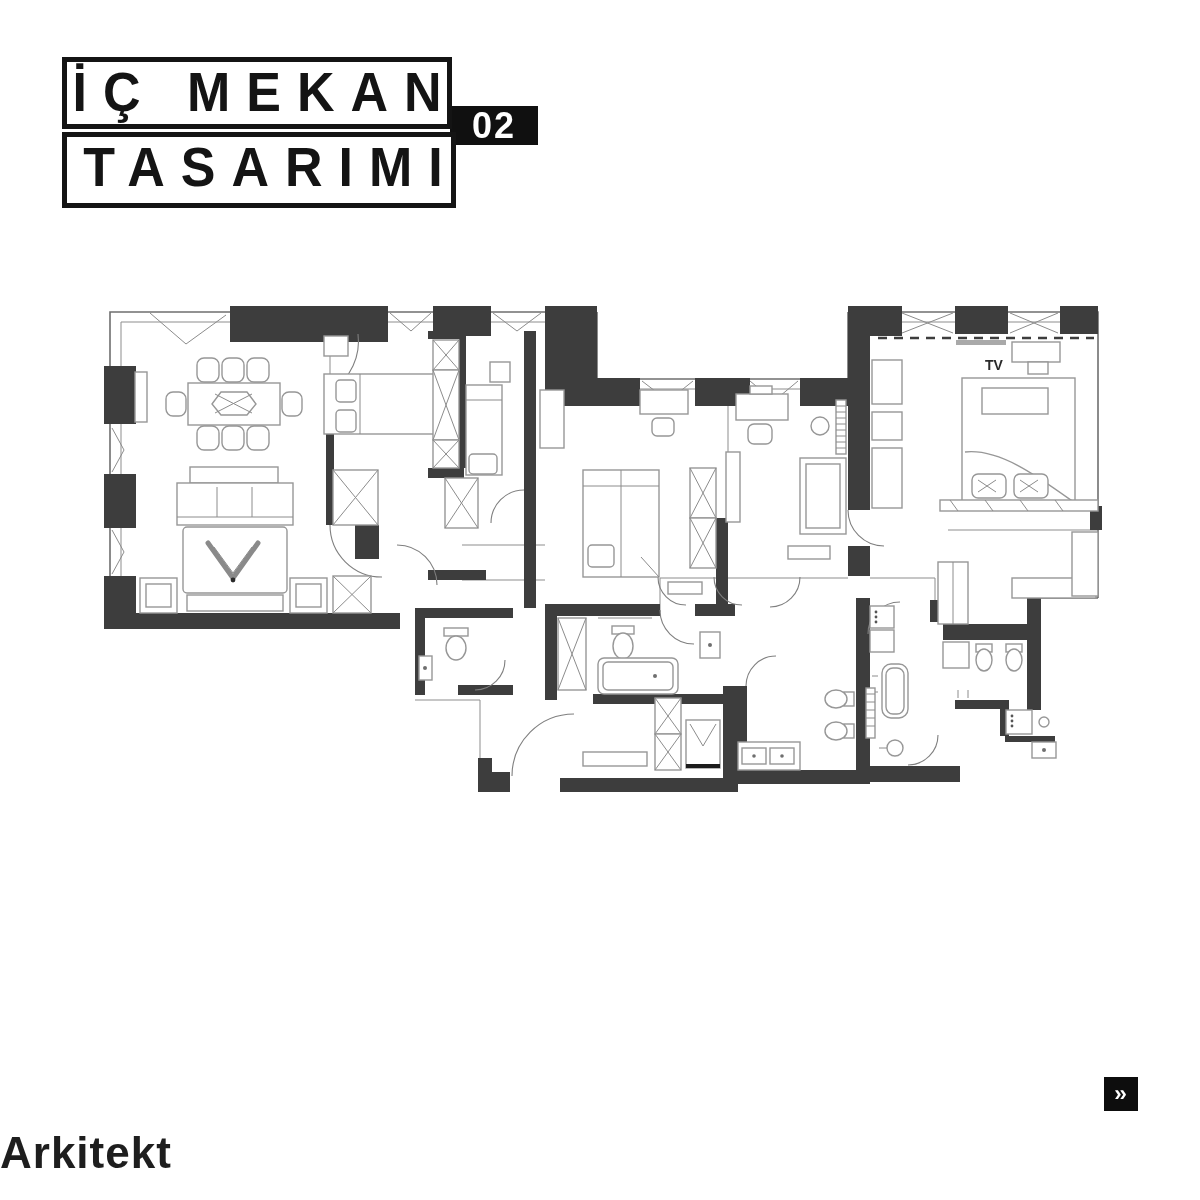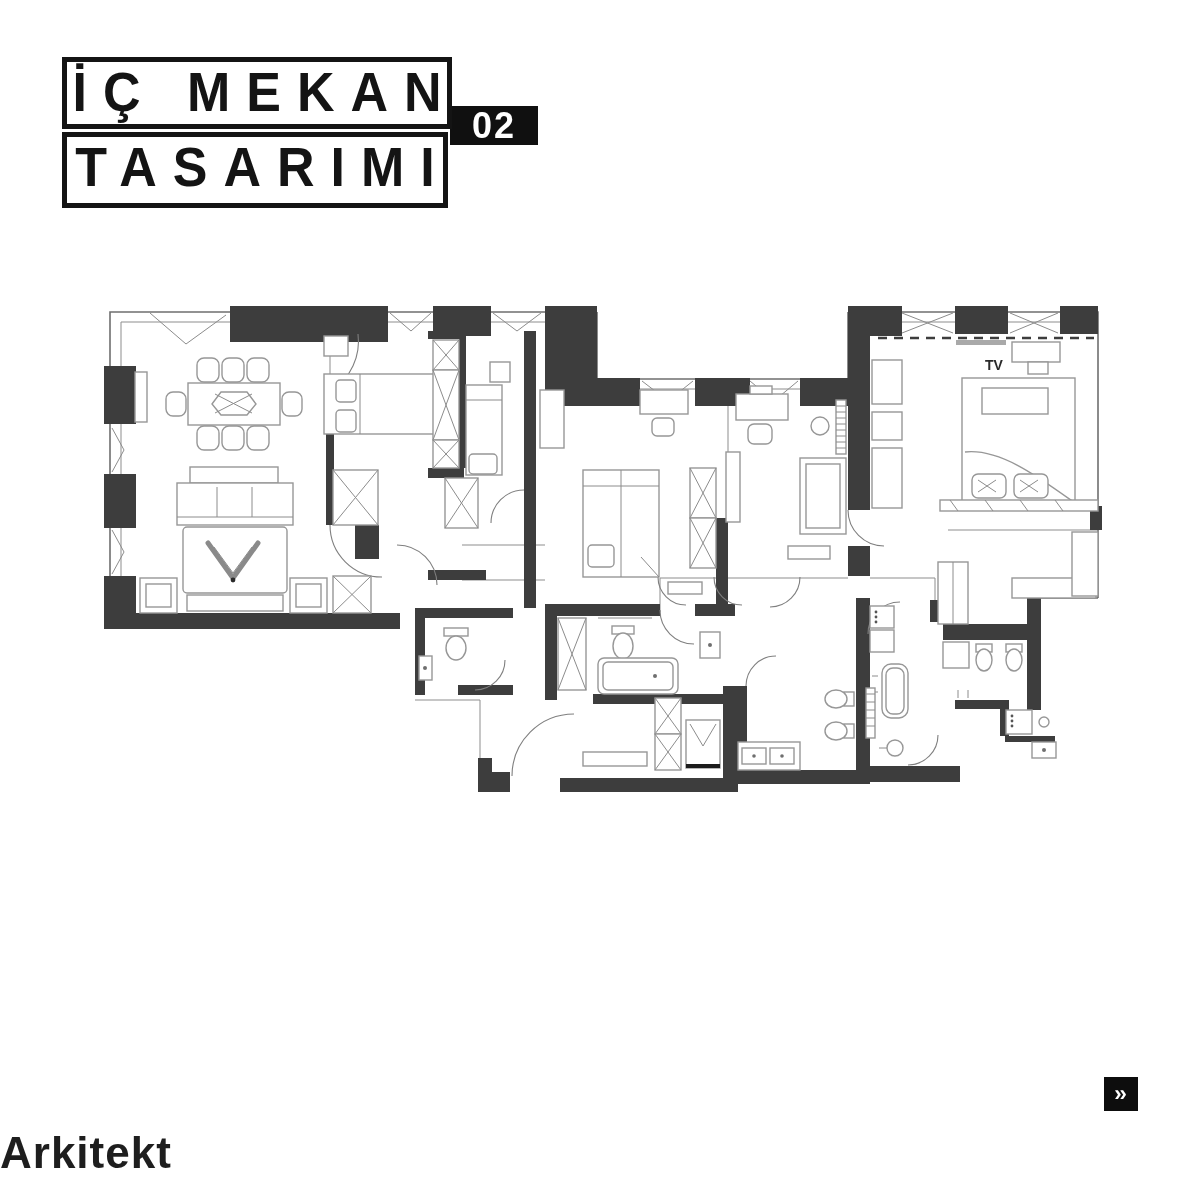--- a/index.html
+++ b/index.html
@@ -10,21 +10,21 @@
   .title-box{
     position:absolute;background:#fff;border:5px solid #141414;
     display:flex;align-items:flex-start;justify-content:center;
     color:#141414;font-weight:700;z-index:3;
   }
   .title-text{
     font-size:52px;letter-spacing:16px;padding-left:16px;white-space:nowrap;
     transform:scaleY(1.08);
   }
   #title-box-1{left:62px;top:57px;width:380px;height:62px;}
-  #title-box-2{left:62px;top:132px;width:376px;height:66px;}
+  #title-box-2{left:62px;top:132px;width:376px;height:66px;padding-left:8px;}
   #issue-badge{
     position:absolute;left:450px;top:106px;width:88px;height:39px;
     background:#101010;color:#ffffff;display:flex;align-items:center;justify-content:center;
     font-weight:700;font-size:36px;letter-spacing:2px;z-index:2;
   }
   #plan-wrap{position:absolute;left:0;top:0;width:1200px;height:1200px;}
   #brand{
     position:absolute;left:0;right:0;top:1128px;text-align:left;
     font-size:44px;font-weight:700;color:#1e1e1e;letter-spacing:1px;
   }

